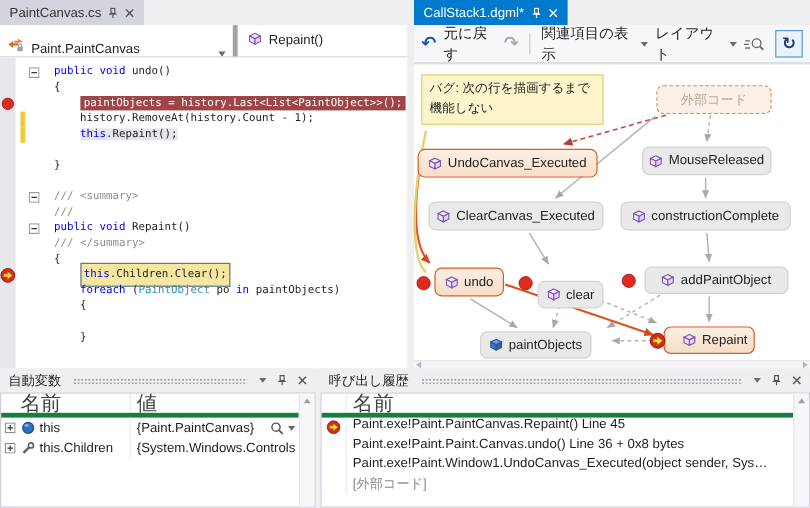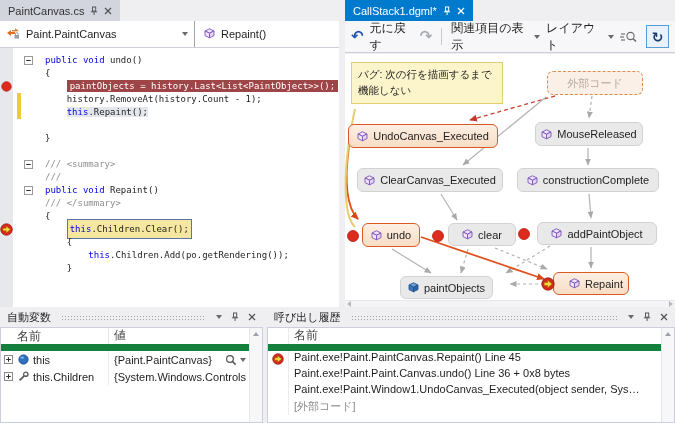--- a/index.html
+++ b/index.html
@@ -8,21 +8,21 @@
   .left-doc{left:0;width:339px;height:307px}
   .right-doc{left:345px;width:330px;height:307px}
   
   .tabstrip{height:21px;background:#EFEFF2;display:flex}
   .tab{display:flex;align-items:center;gap:6px;padding:0 8px;font-size:11px}
   .tab.inactive{background:#D2D4DE;color:#333}
   .tab.active{background:#007ACC;color:#fff}
   .tab .ticon{display:flex;align-items:center}
   
   .navbar{position:absolute;top:21px;left:0;right:0;height:26px;background:#fff;border-bottom:1px solid #CCCEDB;display:flex;align-items:stretch;font-size:11px}
-  .nav-sec1{width:182px;display:flex;align-items:center;gap:6px;padding:0 6px;border-right:1px solid #a3a3a3}
+  .nav-sec1{width:182px;display:flex;align-items:flex-end;gap:6px;padding:0 6px;border-right:4px solid #a3a3a3}
   .nav-sec2{display:flex;align-items:center;gap:6px;padding:0 9px}
   .spacer{flex:1}
   
   .code-area{position:absolute;top:48px;left:0;right:0;bottom:0;background:#fff;padding-top:6px;overflow:hidden}
   .bp-strip{position:absolute;left:0;top:0;bottom:0;width:13px;background:#E7E8EC}
   .cl{height:13px;line-height:13px;display:flex;font-family:"DejaVu Sans Mono",monospace;font-size:9px;white-space:pre;position:relative}
   .cl-m{width:13px;flex:none;display:flex;align-items:center;justify-content:center;z-index:2}
   .cl-ch{width:4px;flex:none;margin-left:4px}
   .cl-ch.on{background:#F0C93F}
   .cl-f{width:14px;flex:none;display:flex;align-items:center;justify-content:center}
@@ -61,21 +61,21 @@
   .tri-r{width:0;height:0;border-top:3px solid transparent;border-bottom:3px solid transparent;border-left:4px solid #B6B9C0}
   
   .bottom{position:absolute;left:0;top:307px;right:0;bottom:0}
   .panel{position:absolute;top:0;bottom:0}
   .panel.autos{left:0;width:263px}
   .panel.callstack{left:267px;right:0}
   .phead{height:20px;background:#EFEFF2;display:flex;align-items:center;padding:0 7px;font-size:11px;gap:6px}
   .grip{flex:1;height:5px;background-image:radial-gradient(circle,#9FA3AE 0.9px,transparent 1px);background-size:3px 3px;margin:0 4px}
   .phicons{display:flex;gap:9px;align-items:center;color:#555}
   .pbody{position:absolute;left:0;right:0;top:20px;bottom:0;background:#fff;border:1px solid #CCCEDB;box-sizing:border-box}
-  .colhead{height:16px;border-bottom:7px solid #15803d;display:flex;align-items:flex-end;font-size:12px;color:#404040;margin-right:13px}
+  .colhead{height:16px;border-bottom:4px solid #15803d;display:flex;align-items:center;font-size:17px;color:#404040;margin-right:13px}
   .autos .ch-c0{width:14px}
   .autos .ch-c1{width:93px;border-right:1px solid #E6E6E9;align-self:stretch;display:flex;align-items:center}
   .autos .ch-c2{flex:1;padding-left:5px}
   .callstack .ch-c0{width:20px;border-right:1px solid #ECECEF;align-self:stretch}
   .callstack .ch-c1{flex:1;padding-left:5px}
   .arow{height:17px;display:flex;align-items:center;font-size:11px;position:relative}
   .arow .exp{width:14px;display:flex;justify-content:center}
   .arow .ric{width:16px;display:flex;justify-content:center}
   .arow .nm{padding-left:2px}
   .arow .val{position:absolute;left:107px;right:13px;top:0;bottom:0;border-left:1px solid #ECECEF;padding-left:5px;display:flex;align-items:center;overflow:hidden;white-space:nowrap}
@@ -167,22 +167,23 @@
         <div class="cl"><span class="cl-m"></span><span class="cl-ch"></span><span class="cl-f"><svg width="9" height="9" viewBox="0 0 9 9">
               <rect x="0.5" y="0.5" width="8" height="8" fill="#fff" stroke="#9A9A9A"></rect>
               <line x1="2.2" y1="4.5" x2="6.8" y2="4.5" stroke="#333" stroke-width="1"></line>
             </svg></span><span class="cl-t"><span class="tk-k">public void </span><span class="tk-p">Repaint()</span></span></div>
         <div class="cl"><span class="cl-m"></span><span class="cl-ch"></span><span class="cl-f"></span><span class="cl-t"><span class="tk-c">/// &lt;/summary&gt;</span></span></div>
         <div class="cl"><span class="cl-m"></span><span class="cl-ch"></span><span class="cl-f"></span><span class="cl-t"><span class="tk-p">{</span></span></div>
         <div class="cl"><span class="cl-m"><svg width="13" height="13" viewBox="0 0 14 14">
               <circle cx="7" cy="7" r="6.2" fill="#D8281C" stroke="#9C1508" stroke-width="0.8"></circle>
               <path d="M3.2,5.6 h3.4 v-2.4 l4.6,3.8 -4.6,3.8 v-2.4 h-3.4 z" fill="#FFD83B" stroke="#8F7000" stroke-width="0.6"></path>
             </svg></span><span class="cl-ch"></span><span class="cl-f"></span><span class="cl-t"><span class="tk-p">    </span><span class="grp-1"><span class="tk-k">this</span><span class="tk-p">.Children.Clear();</span></span></span></div>
+        <div class="cl"><span class="cl-m"></span><span class="cl-ch"></span><span class="cl-f"></span><span class="cl-t"><span class="tk-p">    </span><span class="tk-k">foreach</span><span class="tk-p"> (</span><span class="tk-t">PaintObject</span><span class="tk-p"> po </span><span class="tk-k">in</span><span class="tk-p"> paintObjects)</span></span></div>
         <div class="cl"><span class="cl-m"></span><span class="cl-ch"></span><span class="cl-f"></span><span class="cl-t"><span class="tk-p">    {</span></span></div>
-        <div class="cl"><span class="cl-m"></span><span class="cl-ch"></span><span class="cl-f"></span><span class="cl-t"><span class="tk-p">        </span><span class="tk-k">this</span><span class="tk-p">.Children.Add(po.getRendering());</span></span></div>
+        <div class="cl"><span class="cl-m"></span><span class="cl-ch"></span><span class="cl-f"></span></div>
         <div class="cl"><span class="cl-m"></span><span class="cl-ch"></span><span class="cl-f"></span><span class="cl-t"><span class="tk-p">    }</span></span></div>
       </div>
   </div>
 </div>
 
 <div class="doc right-doc">
   <div class="tabstrip">
     <div class="tab active">
       <span>CallStack1.dgml*</span>
       <span class="ticon" style="color:#fff">
@@ -306,21 +307,21 @@
         <div class="node method sel" style="left: 17px; top: 169px; width: 58px; height: 24px;">
           <svg width="11" height="11" viewBox="0 0 11 11">
             <g stroke="#7A52B9" stroke-width="0.9" fill="#EFE6F9">
               <path d="M5.5,0.8 L10,3 L5.5,5.2 L1,3 Z"></path>
               <path d="M1,3 V7.6 L5.5,9.8 V5.2 Z"></path>
               <path d="M10,3 V7.6 L5.5,9.8 V5.2 Z" fill="#E3D4F4"></path>
             </g>
           </svg>
           <span class="nlab">undo</span>
         </div>
-        <div class="node method" style="left: 103px; top: 169px; width: 68px; height: 23px;">
+        <div class="node method" style="left: 103px; top: 180px; width: 55px; height: 23px;">
           <svg width="11" height="11" viewBox="0 0 11 11">
             <g stroke="#7A52B9" stroke-width="0.9" fill="#EFE6F9">
               <path d="M5.5,0.8 L10,3 L5.5,5.2 L1,3 Z"></path>
               <path d="M1,3 V7.6 L5.5,9.8 V5.2 Z"></path>
               <path d="M10,3 V7.6 L5.5,9.8 V5.2 Z" fill="#E3D4F4"></path>
             </g>
           </svg>
           <span class="nlab">clear</span>
         </div>
         <div class="node method" style="left: 192px; top: 168px; width: 120px; height: 23px;">

